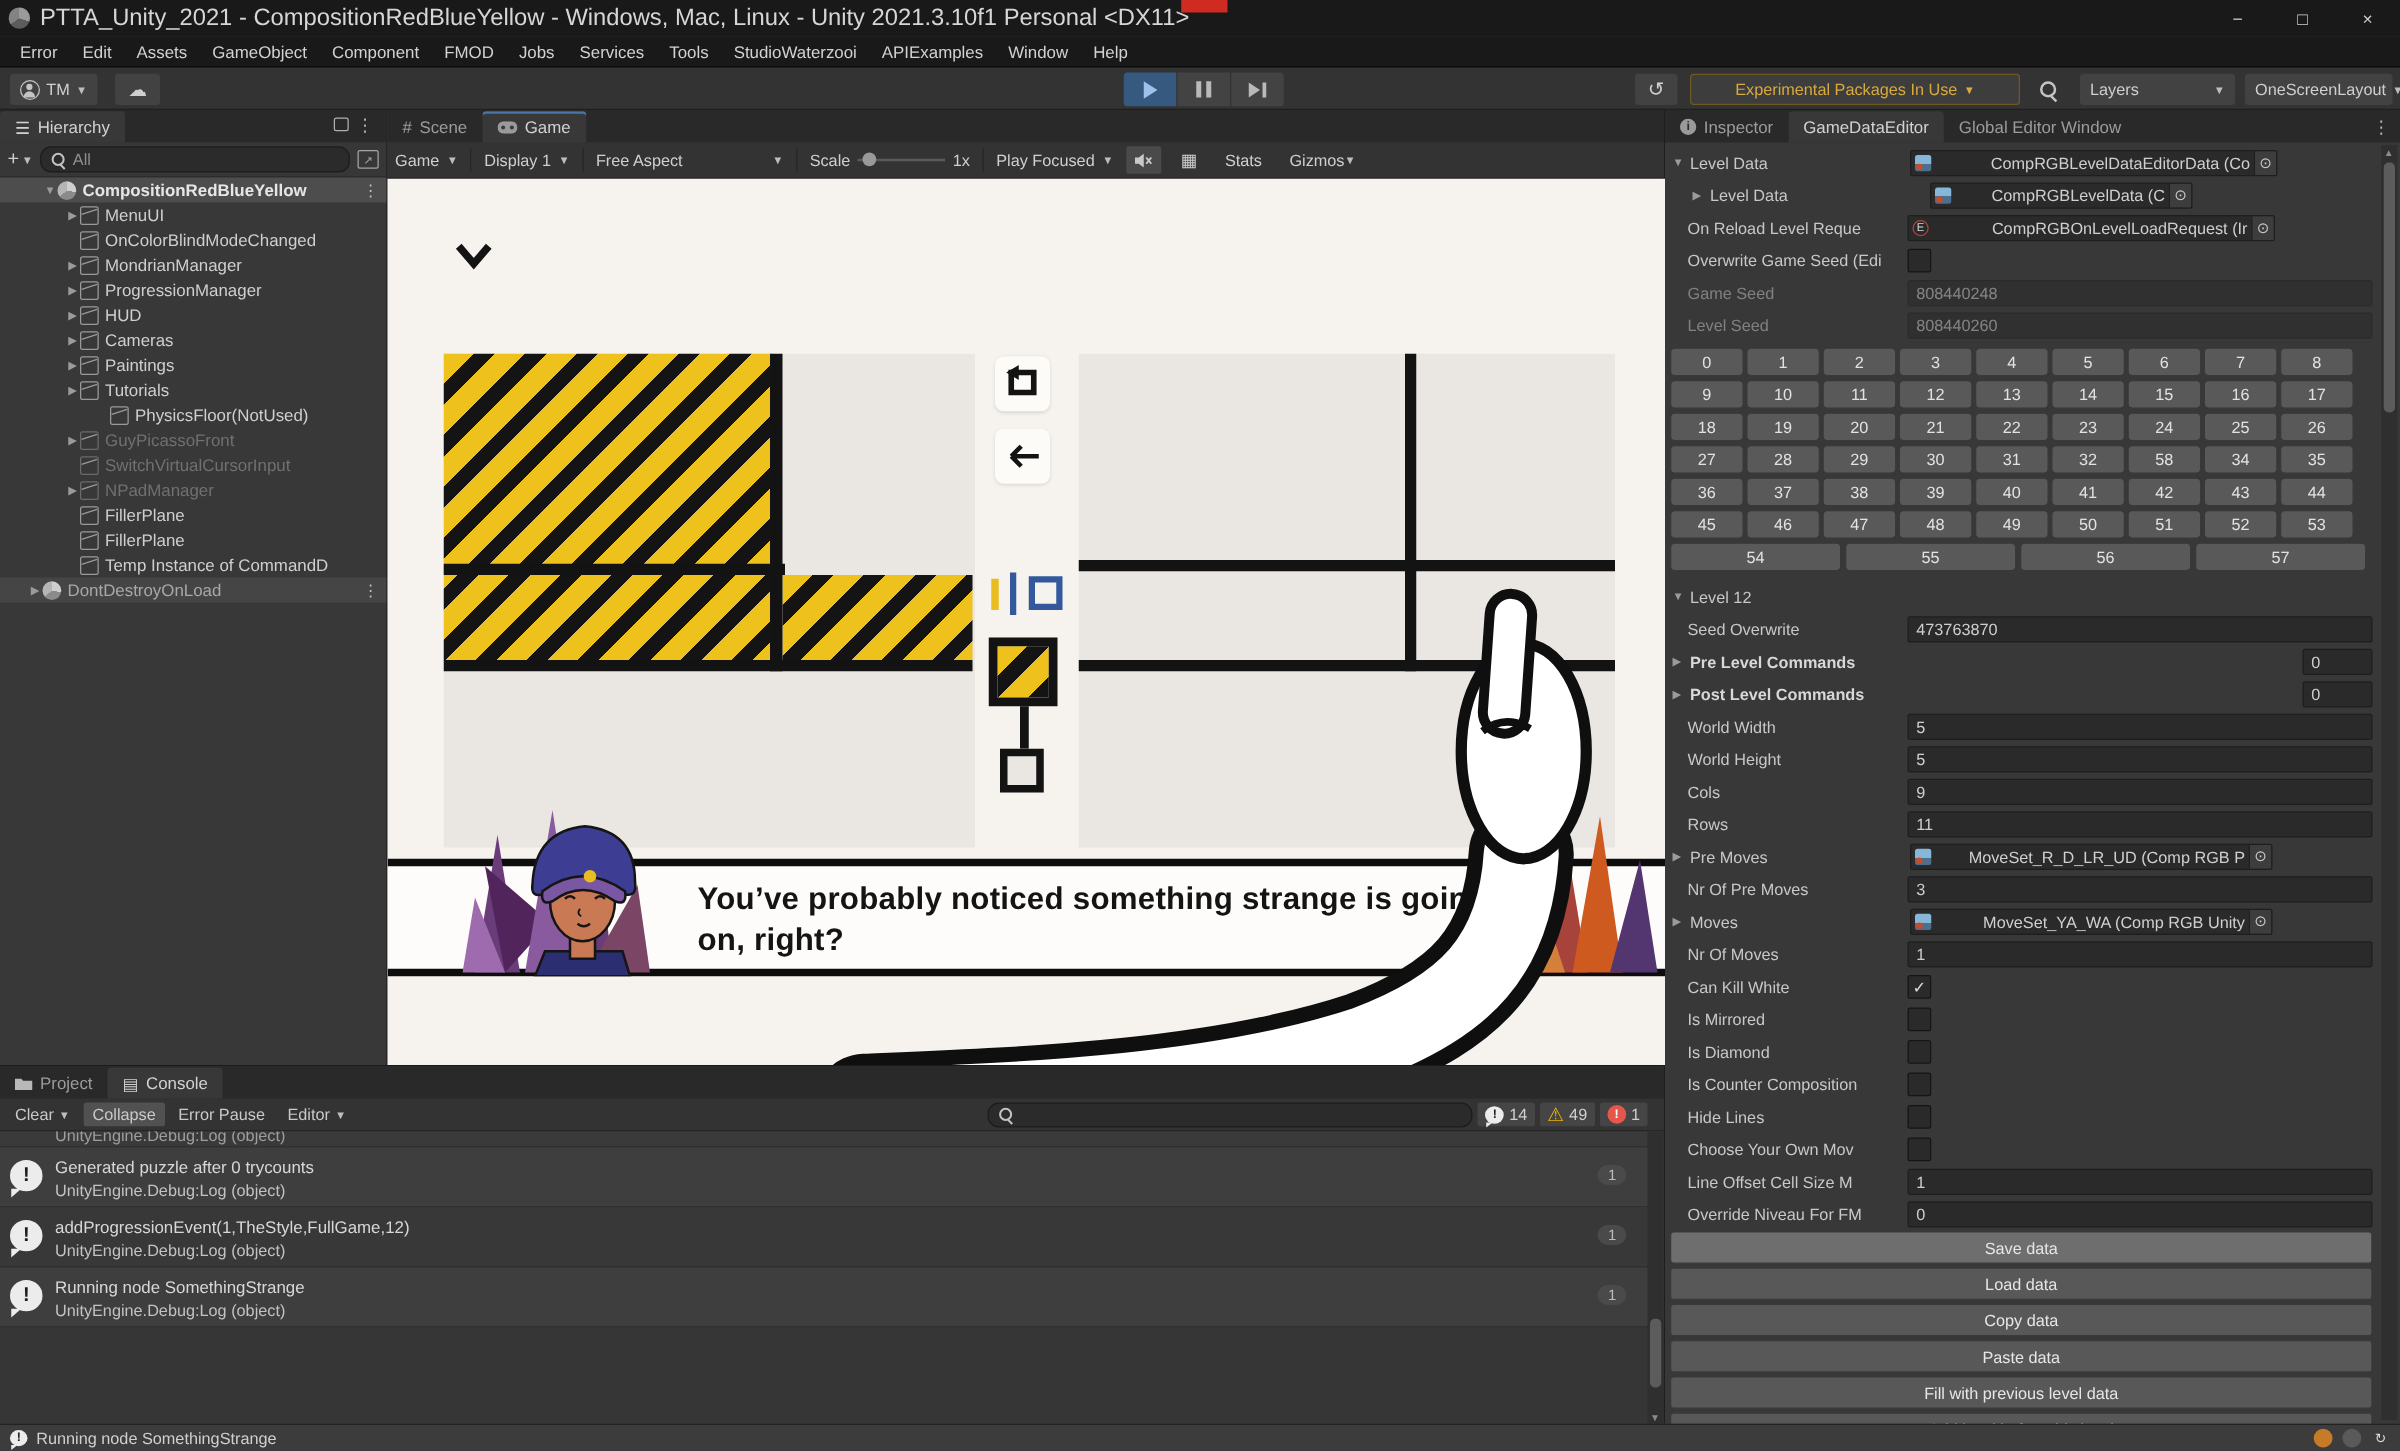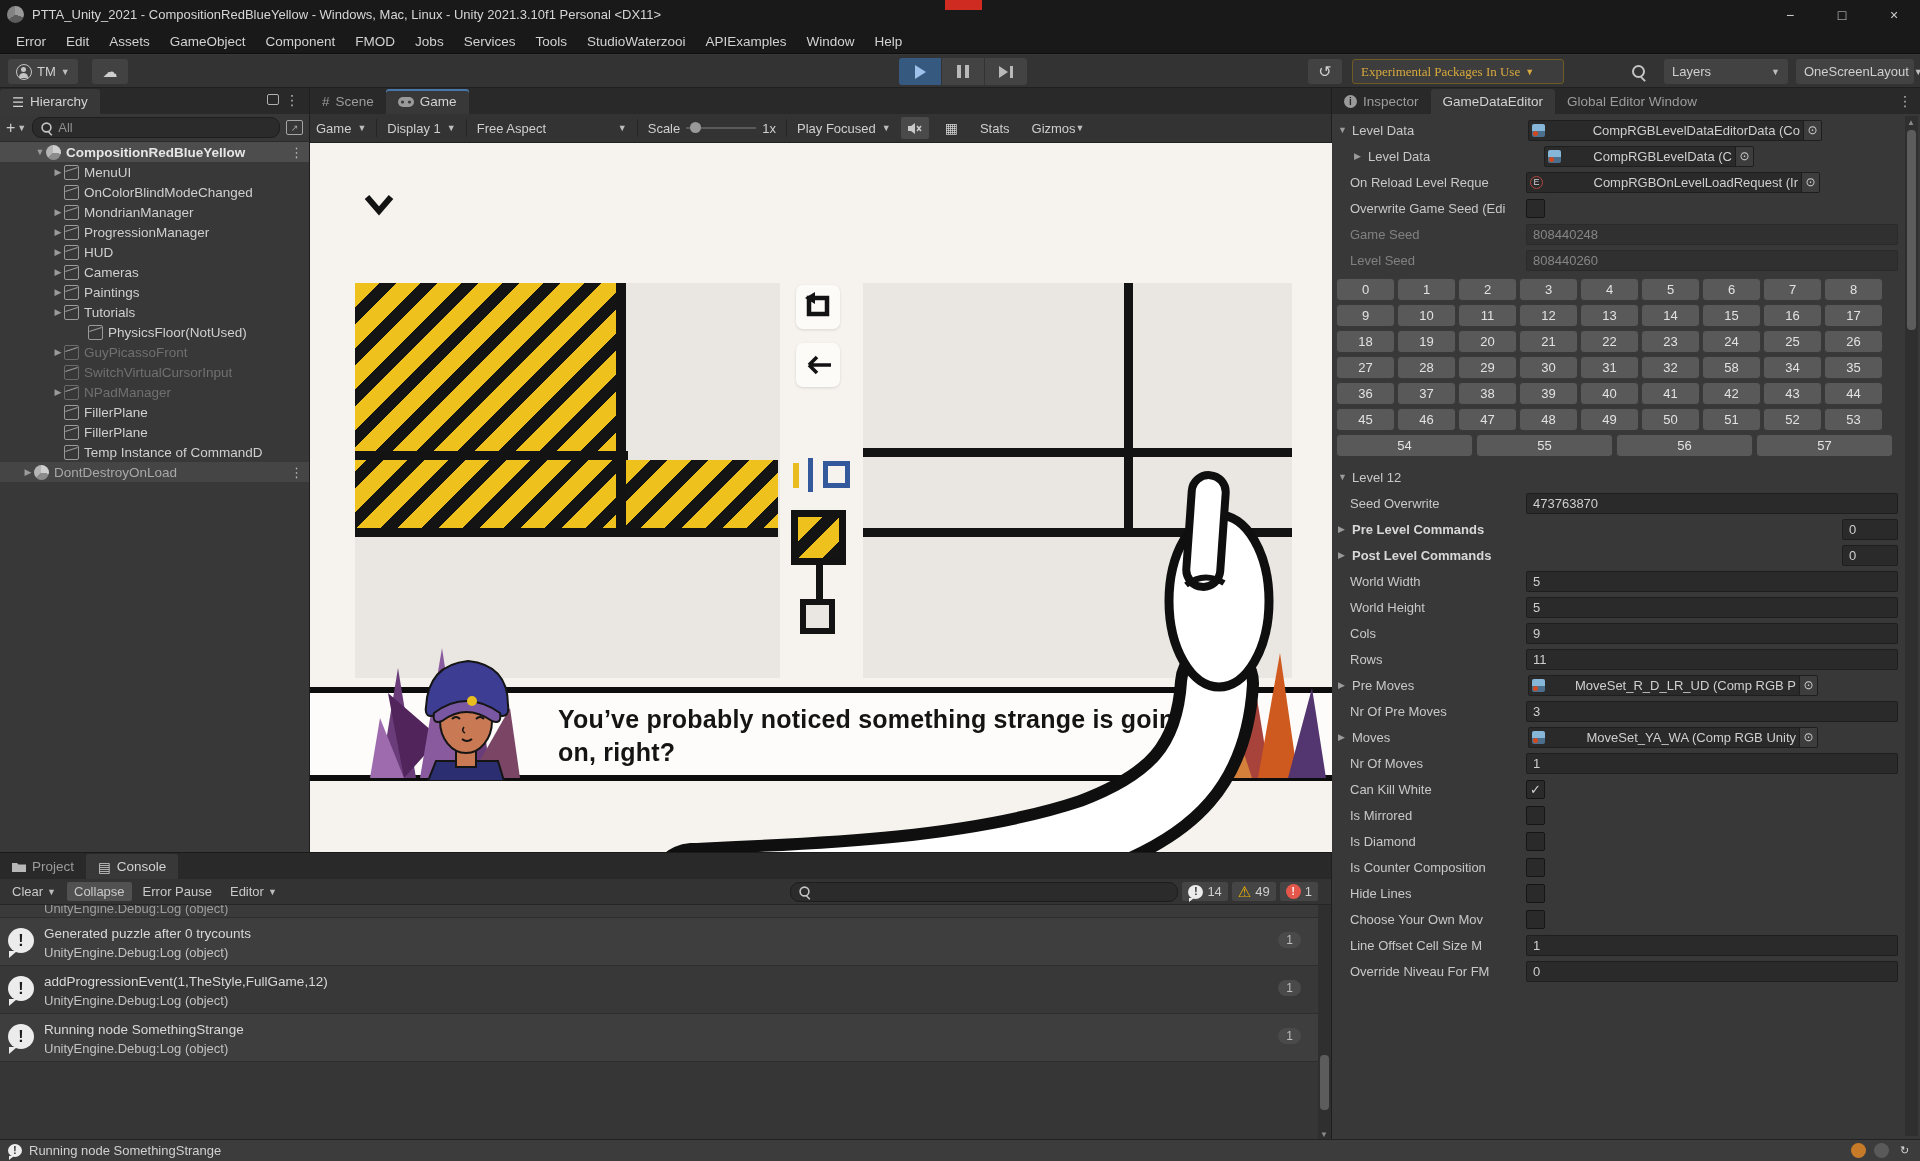--- a/index.html
+++ b/index.html
@@ -3,21 +3,21 @@
 <meta charset="utf-8">
 <style>
   html,body{margin:0;padding:0;background:#0d0d0d;}
   #root{position:relative;width:1920px;height:1161px;overflow:hidden;background:#383838;
         font-family:"Liberation Sans",sans-serif;font-size:13px;color:#c8c8c8;}
   .abs{position:absolute;}
   
   #titlebar{left:0;top:0;width:1920px;height:29px;background:#191919;display:flex;align-items:center;}
   .unity-logo{width:17px;height:17px;border-radius:50%;margin:0 8px 0 7px;
      background:conic-gradient(#9a9a9a 0 110deg,#5c5c5c 110deg 235deg,#838383 235deg 360deg);}
-  #window-title{color:#d6d6d6;font-size:13px;white-space:nowrap;}
+  #window-title{color:#d6d6d6;font-size:19px;white-space:nowrap;}
   .red-mark{position:absolute;left:945px;top:0;width:37px;height:10px;background:#cf2b20;}
   .win-btns{position:absolute;right:0;top:0;height:29px;display:flex;}
   .win-btn{width:52px;height:29px;display:flex;align-items:center;justify-content:center;color:#cfcfcf;font-size:14px;}
   #menubar{left:0;top:29px;width:1920px;height:25px;background:#191919;border-bottom:1px solid #0e0e0e;
            display:flex;align-items:center;padding-left:6px;box-sizing:border-box;}
   .menu-item{padding:0 10px;color:#d2d2d2;font-size:13.5px;}
   #toolbar{left:0;top:55px;width:1920px;height:33px;background:#333333;border-bottom:1px solid #1f1f1f;box-sizing:border-box;}
   .tbtn{position:absolute;top:4px;height:25px;background:#424242;border-radius:3px;display:flex;
         align-items:center;justify-content:center;color:#cfcfcf;gap:5px;padding:0 8px;box-sizing:border-box;}
   .person-ic{width:14px;height:14px;border:1.5px solid #c4c4c4;border-radius:50%;position:relative;}
@@ -191,21 +191,21 @@
     </div>
     <div class="playbtn" style="left:985px;border-radius:0 3px 3px 0;">
       <span class="step-ic">
           <span class="step-tri"></span>
           <span class="step-bar"></span>
         </span>
     </div>
     <div class="tbtn" style="left:1308px;width:34px;">
       <span style="font-size:16px;">↺</span>
     </div>
-    <div class="tbtn" id="experimental-btn" style="left:1352px;width:212px;justify-content:flex-start;font-family:Liberation Serif, serif;">
+    <div class="tbtn" id="experimental-btn" style="left:1352px;width:264px;justify-content:center;">
       <span>Experimental Packages In Use</span>
       <span class="caret">▼</span>
     </div>
     <div class="tbtn" style="left:1622px;width:32px;background:transparent;">
       <span class="mag"></span>
     </div>
     <div class="tbtn" style="left:1664px;width:124px;justify-content:space-between;">
       <span>Layers</span>
       <span class="caret">▼</span>
     </div>
@@ -740,20 +740,28 @@
           </div>
           <div class="frow nofold">
             <span class="flabel">Line Offset Cell Size M</span>
             <div class="field grow">1</div>
           </div>
           <div class="frow nofold">
             <span class="flabel">Override Niveau For FM</span>
             <div class="field grow">0</div>
           </div>
         </div>
+      <div id="actions">
+          <div class="action-btn first">Save data</div>
+          <div class="action-btn">Load data</div>
+          <div class="action-btn">Copy data</div>
+          <div class="action-btn">Paste data</div>
+          <div class="action-btn">Fill with previous level data</div>
+          <div class="action-btn">Add level before this level</div>
+        </div>
     </div>
     <div class="vscroll" style="right:2px;top:28px;width:13px;height:1020px;">
       <span class="scroll-arrow" style="top:2px;">▲</span>
       <span class="vthumb" style="top:14px;height:200px;"></span>
     </div>
   </div>
 
   <div id="statusbar" class="abs">
     <span class="bubble" style="width:14px;height:13px;">!</span>
     <span>Running node SomethingStrange</span>

